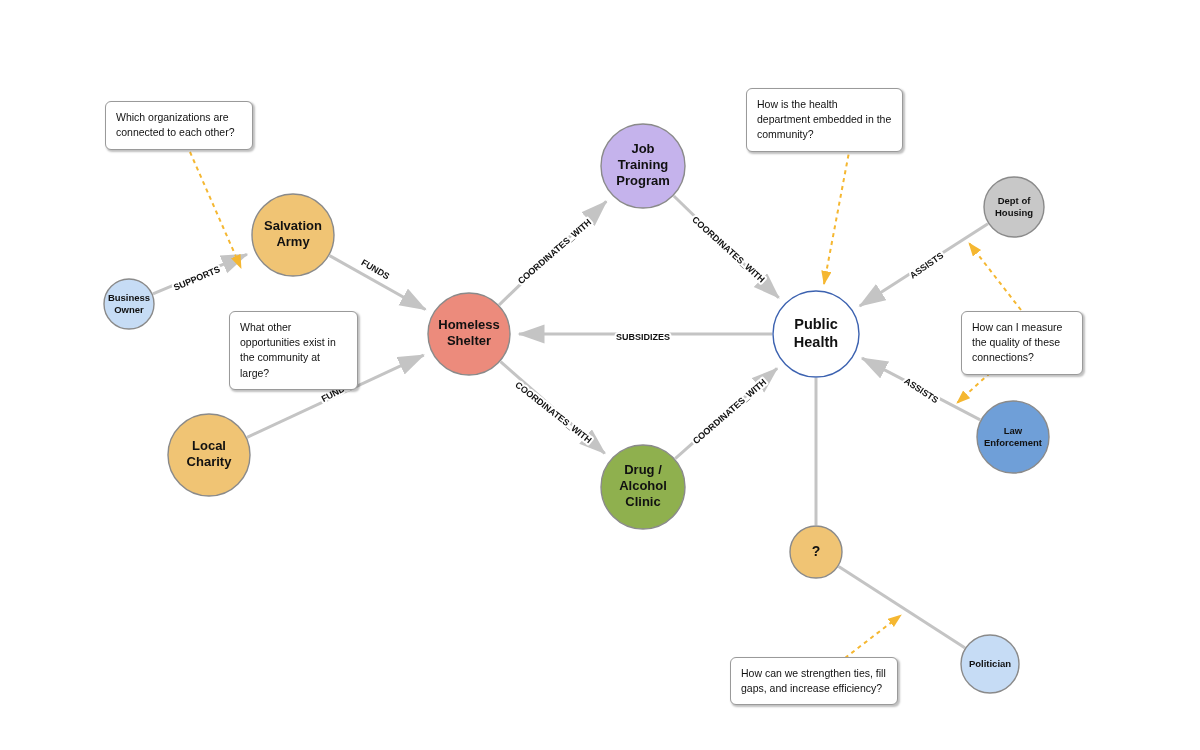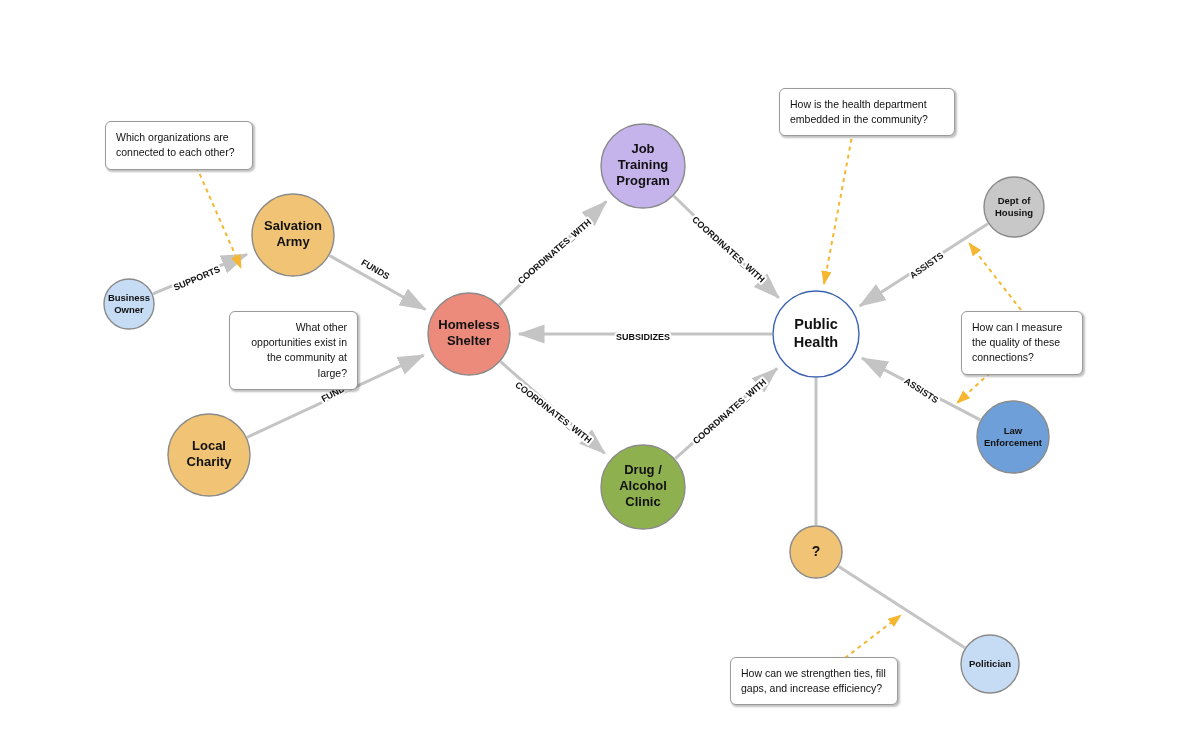--- a/index.html
+++ b/index.html
@@ -184,19 +184,19 @@
           <text x="0" y="0" class="edge-label" font-size="9" stroke="#ffffff" stroke-width="4" stroke-linejoin="round" dominant-baseline="middle">ASSISTS</text>
           <text x="0" y="0" class="edge-label" font-size="9" dominant-baseline="middle">ASSISTS</text>
         </g>
         <g transform="translate(921,391) rotate(33)">
           <text x="0" y="0" class="edge-label" font-size="9" stroke="#ffffff" stroke-width="4" stroke-linejoin="round" dominant-baseline="middle">ASSISTS</text>
           <text x="0" y="0" class="edge-label" font-size="9" dominant-baseline="middle">ASSISTS</text>
         </g>
       </g>
   </svg>
   <div id="notes-layer">
-      <div class="note-box" style="left: 105px; top: 101px; width: 148px; min-height: 49px; margin-top: 20px;"><span>Which organizations are connected to each other?</span></div>
-      <div class="note-box" style="left: 229px; top: 311px; width: 129px; min-height: 49px; text-align: right;"><span>What other opportunities exist in the community at large?</span></div>
-      <div class="note-box" style="left: 779px; top: 88px; width: 176px; min-height: 41px;"><span>How is the health department embedded in the community?</span></div>
+      <div class="note-box" style="left: 105px; top: 101px; width: 148px; min-height: 49px;"><span>Which organizations are connected to each other?</span></div>
+      <div class="note-box" style="left: 229px; top: 311px; width: 129px; min-height: 49px;"><span>What other opportunities exist in the community at large?</span></div>
+      <div class="note-box" style="left: 746px; top: 88px; width: 157px; min-height: 41px;"><span>How is the health department embedded in the community?</span></div>
       <div class="note-box" style="left: 961px; top: 311px; width: 122px; min-height: 49px; border-radius: 6px;"><span>How can I measure the quality of these connections?</span></div>
       <div class="note-box" style="left: 730px; top: 657px; width: 168px; min-height: 46px;"><span>How can we strengthen ties, fill gaps, and increase efficiency?</span></div>
     </div>
 </div>
 
 </body></html>

